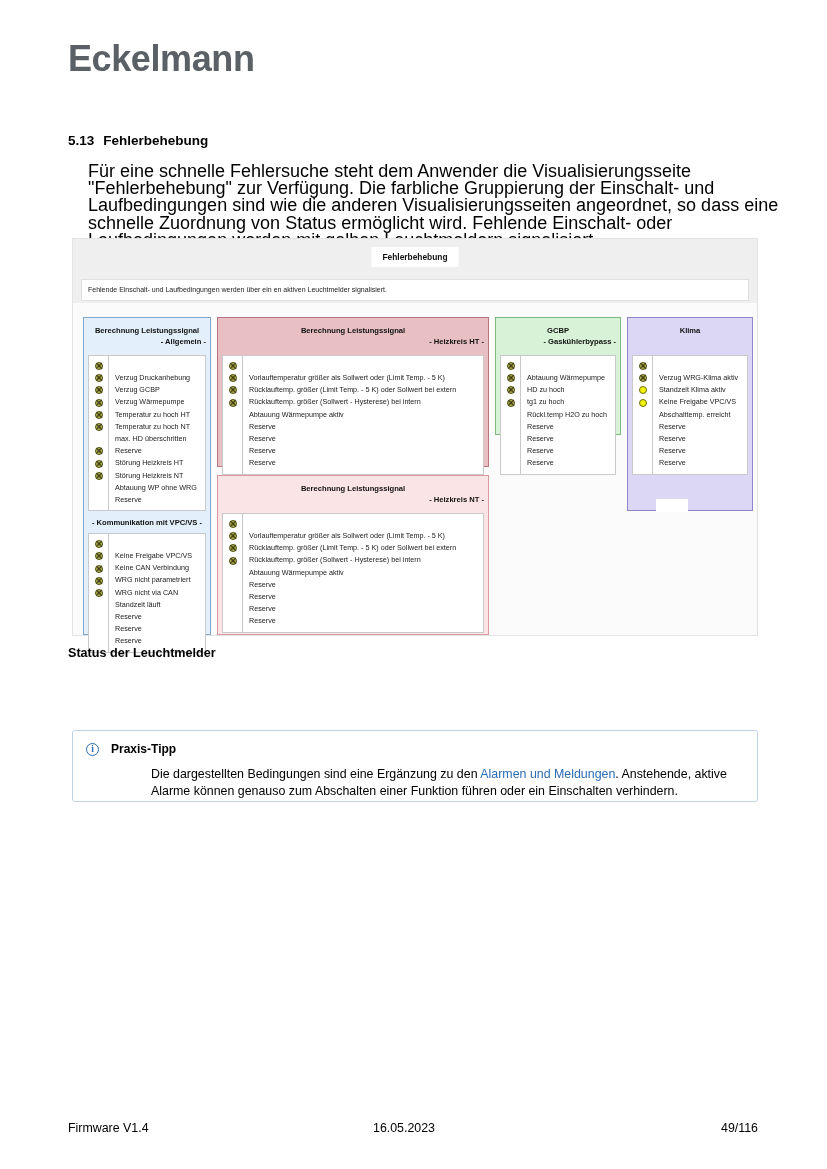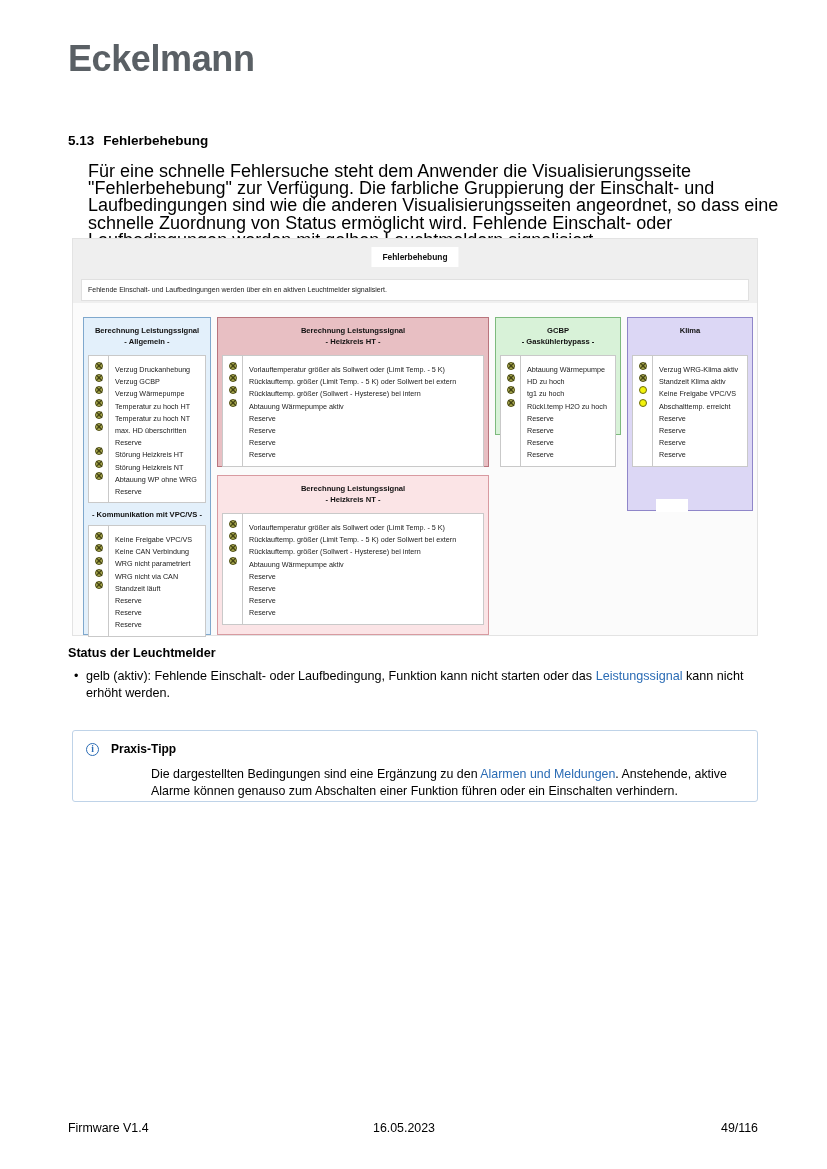--- a/index.html
+++ b/index.html
@@ -61,33 +61,33 @@
   .panel {
     position:absolute;
     border:1px solid #9a9a9a;
     padding:5px 4px 5px 4px;
   }
   .panel .ptitle {
     text-align:center; font-size:7.6px; font-weight:bold;
     color:#111; line-height:11px; padding-top:2px;
   }
   .panel .psub {
-    text-align:center; font-size:7.6px; font-weight:bold;
+    text-align:right; font-size:7.6px; font-weight:bold;
     color:#111; line-height:11px; padding-bottom:2px;
   }
   .rows {
     display:flex; margin-top:6px;
   }
   .lamp-col {
     background:#ffffff; border:1px solid #c9c9c9; border-right:none;
     width:20px; flex:0 0 20px; padding:4px 0 4px 0;
   }
   .text-col {
     background:#ffffff; border:1px solid #c9c9c9;
-    flex:1 1 auto; padding:8px 4px 4px 6px; overflow:hidden;
+    flex:1 1 auto; padding:16px 4px 4px 6px; overflow:hidden;
   }
   .lamp-cell { height:12.2px; display:flex; align-items:center; justify-content:center; }
   .row-text {
     height:12.2px; font-size:7.2px; color:#1a1a1a; line-height:12.2px;
     white-space:nowrap; overflow:hidden;
   }
   .lamp {
     width:8px; height:8px; border-radius:50%;
     position:relative; display:block;
   }
@@ -454,23 +454,20 @@
               <div class="row-text">Reserve</div>
             </div>
           </div>
         </div>
       <div class="artifact"></div>
     </div>
   </div>
 
   <div class="status-head">Status der Leuchtmelder</div>
   <div class="bullets">
-    <div class="bl">
-      <span>gelb (aktiv): Fehlende Einschalt- oder Laufbedingung, Funktion kann nicht starten oder das </span><a class="link" href="#">Leistungssignal</a><span> kann nicht erhöht werden.</span>
-    </div>
   </div>
 
   <div class="tip">
     <div class="tip-icon">i</div>
     <div class="tip-title">Praxis-Tipp</div>
     <div class="tip-body">
       <span>Die dargestellten Bedingungen sind eine Ergänzung zu den </span><a class="link" href="#">Alarmen und Meldungen</a><span>. Anstehende, aktive Alarme können genauso zum Abschalten einer Funktion führen oder ein Einschalten verhindern.</span>
     </div>
   </div>
 

